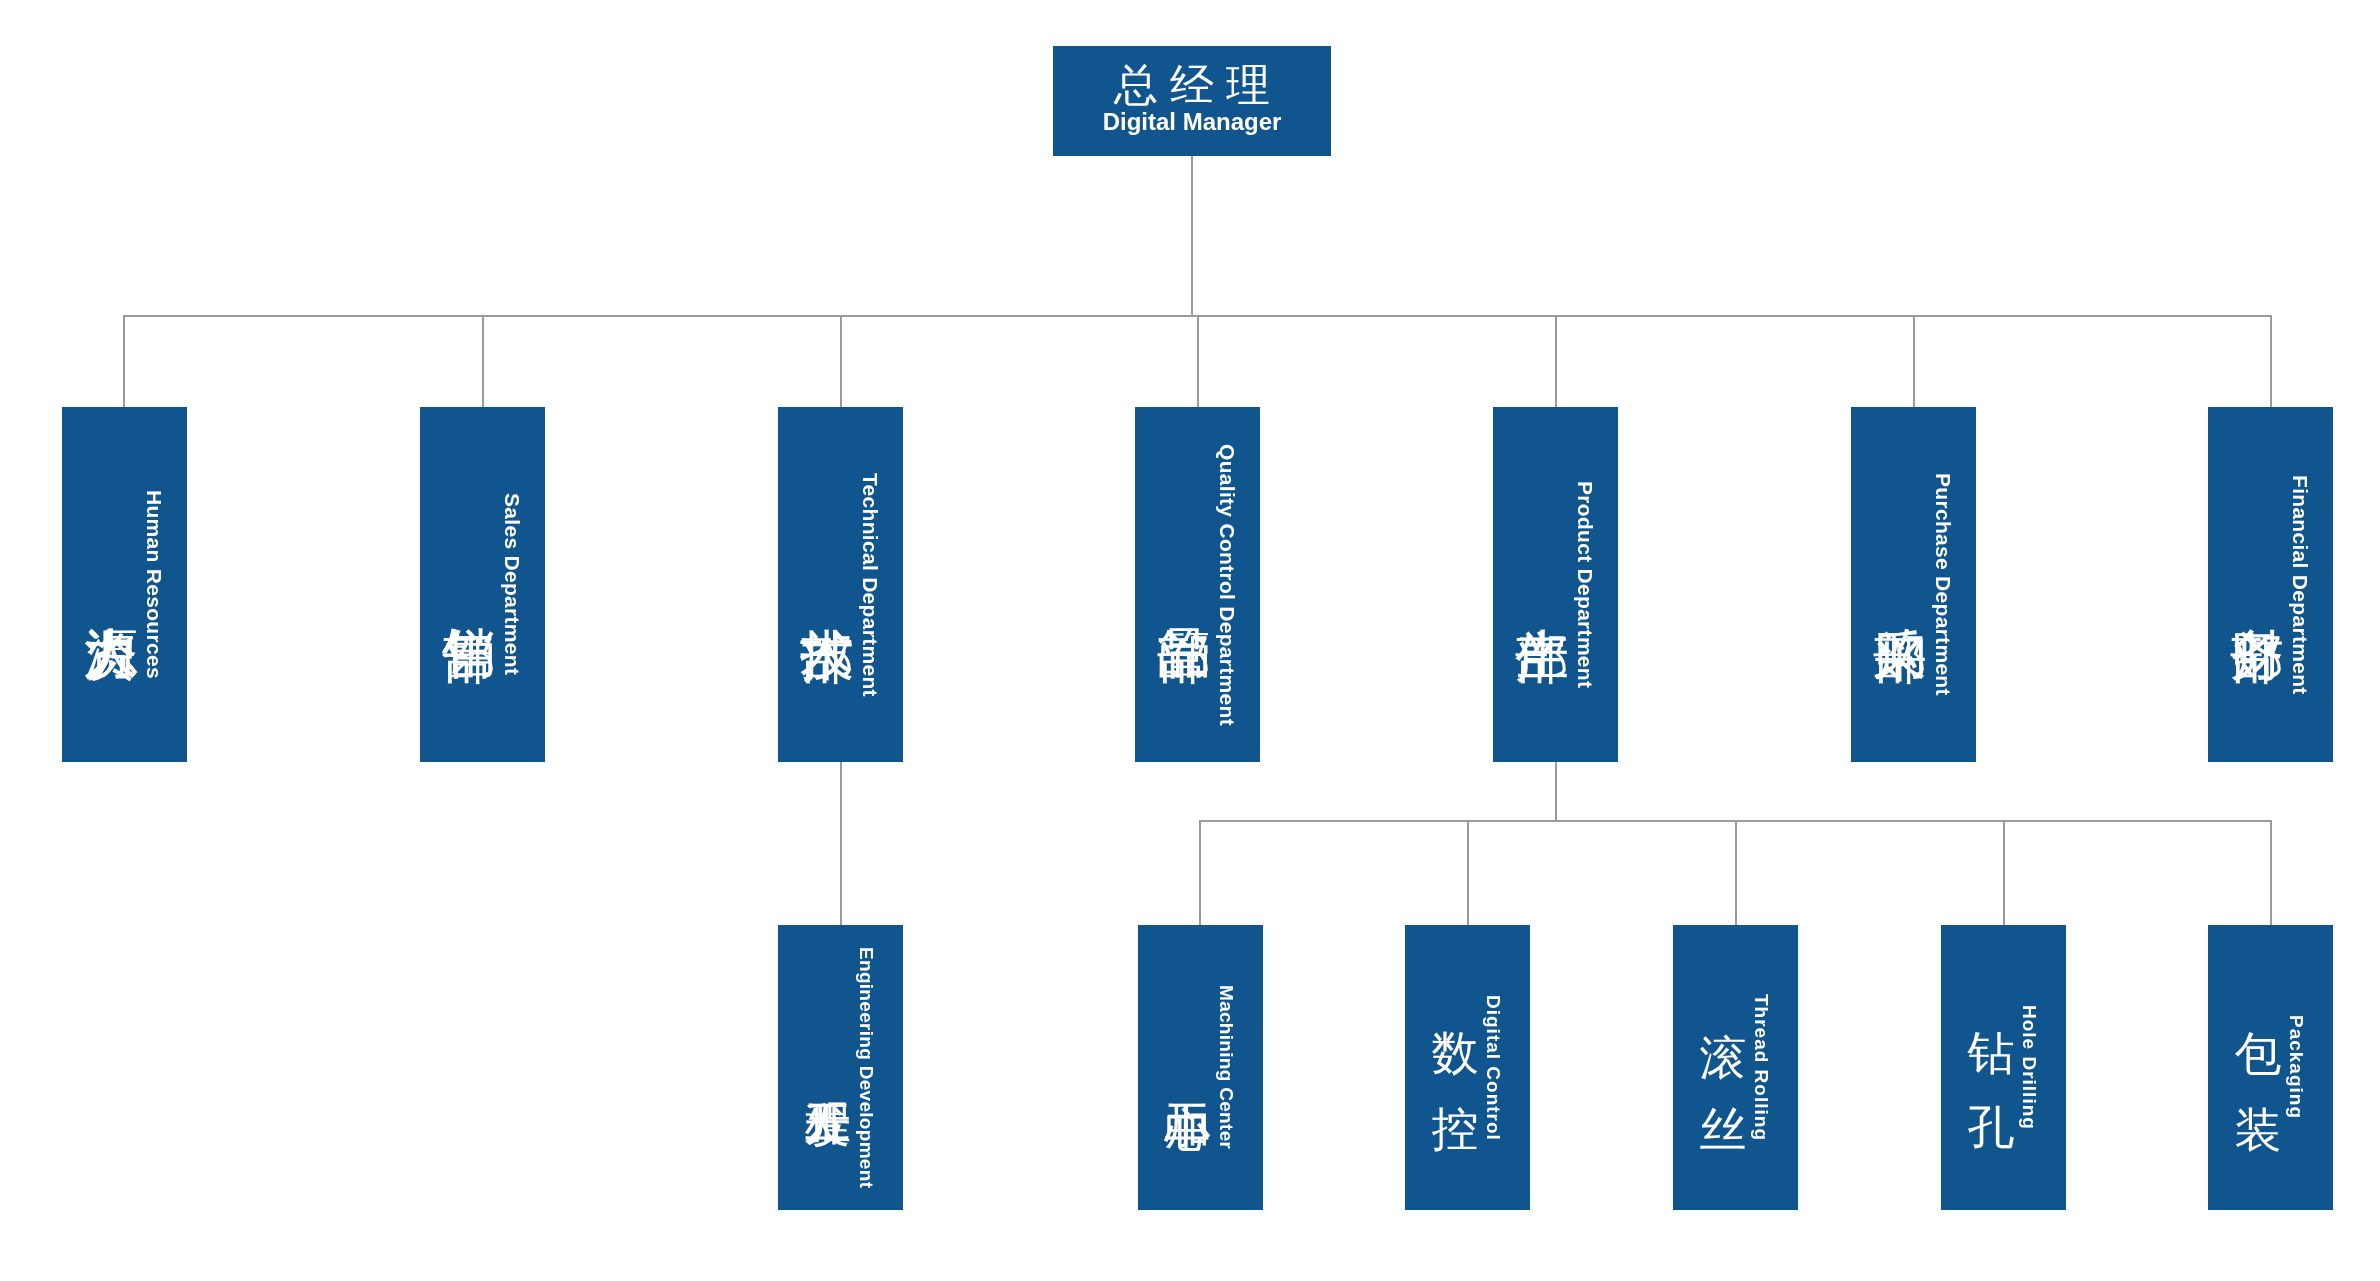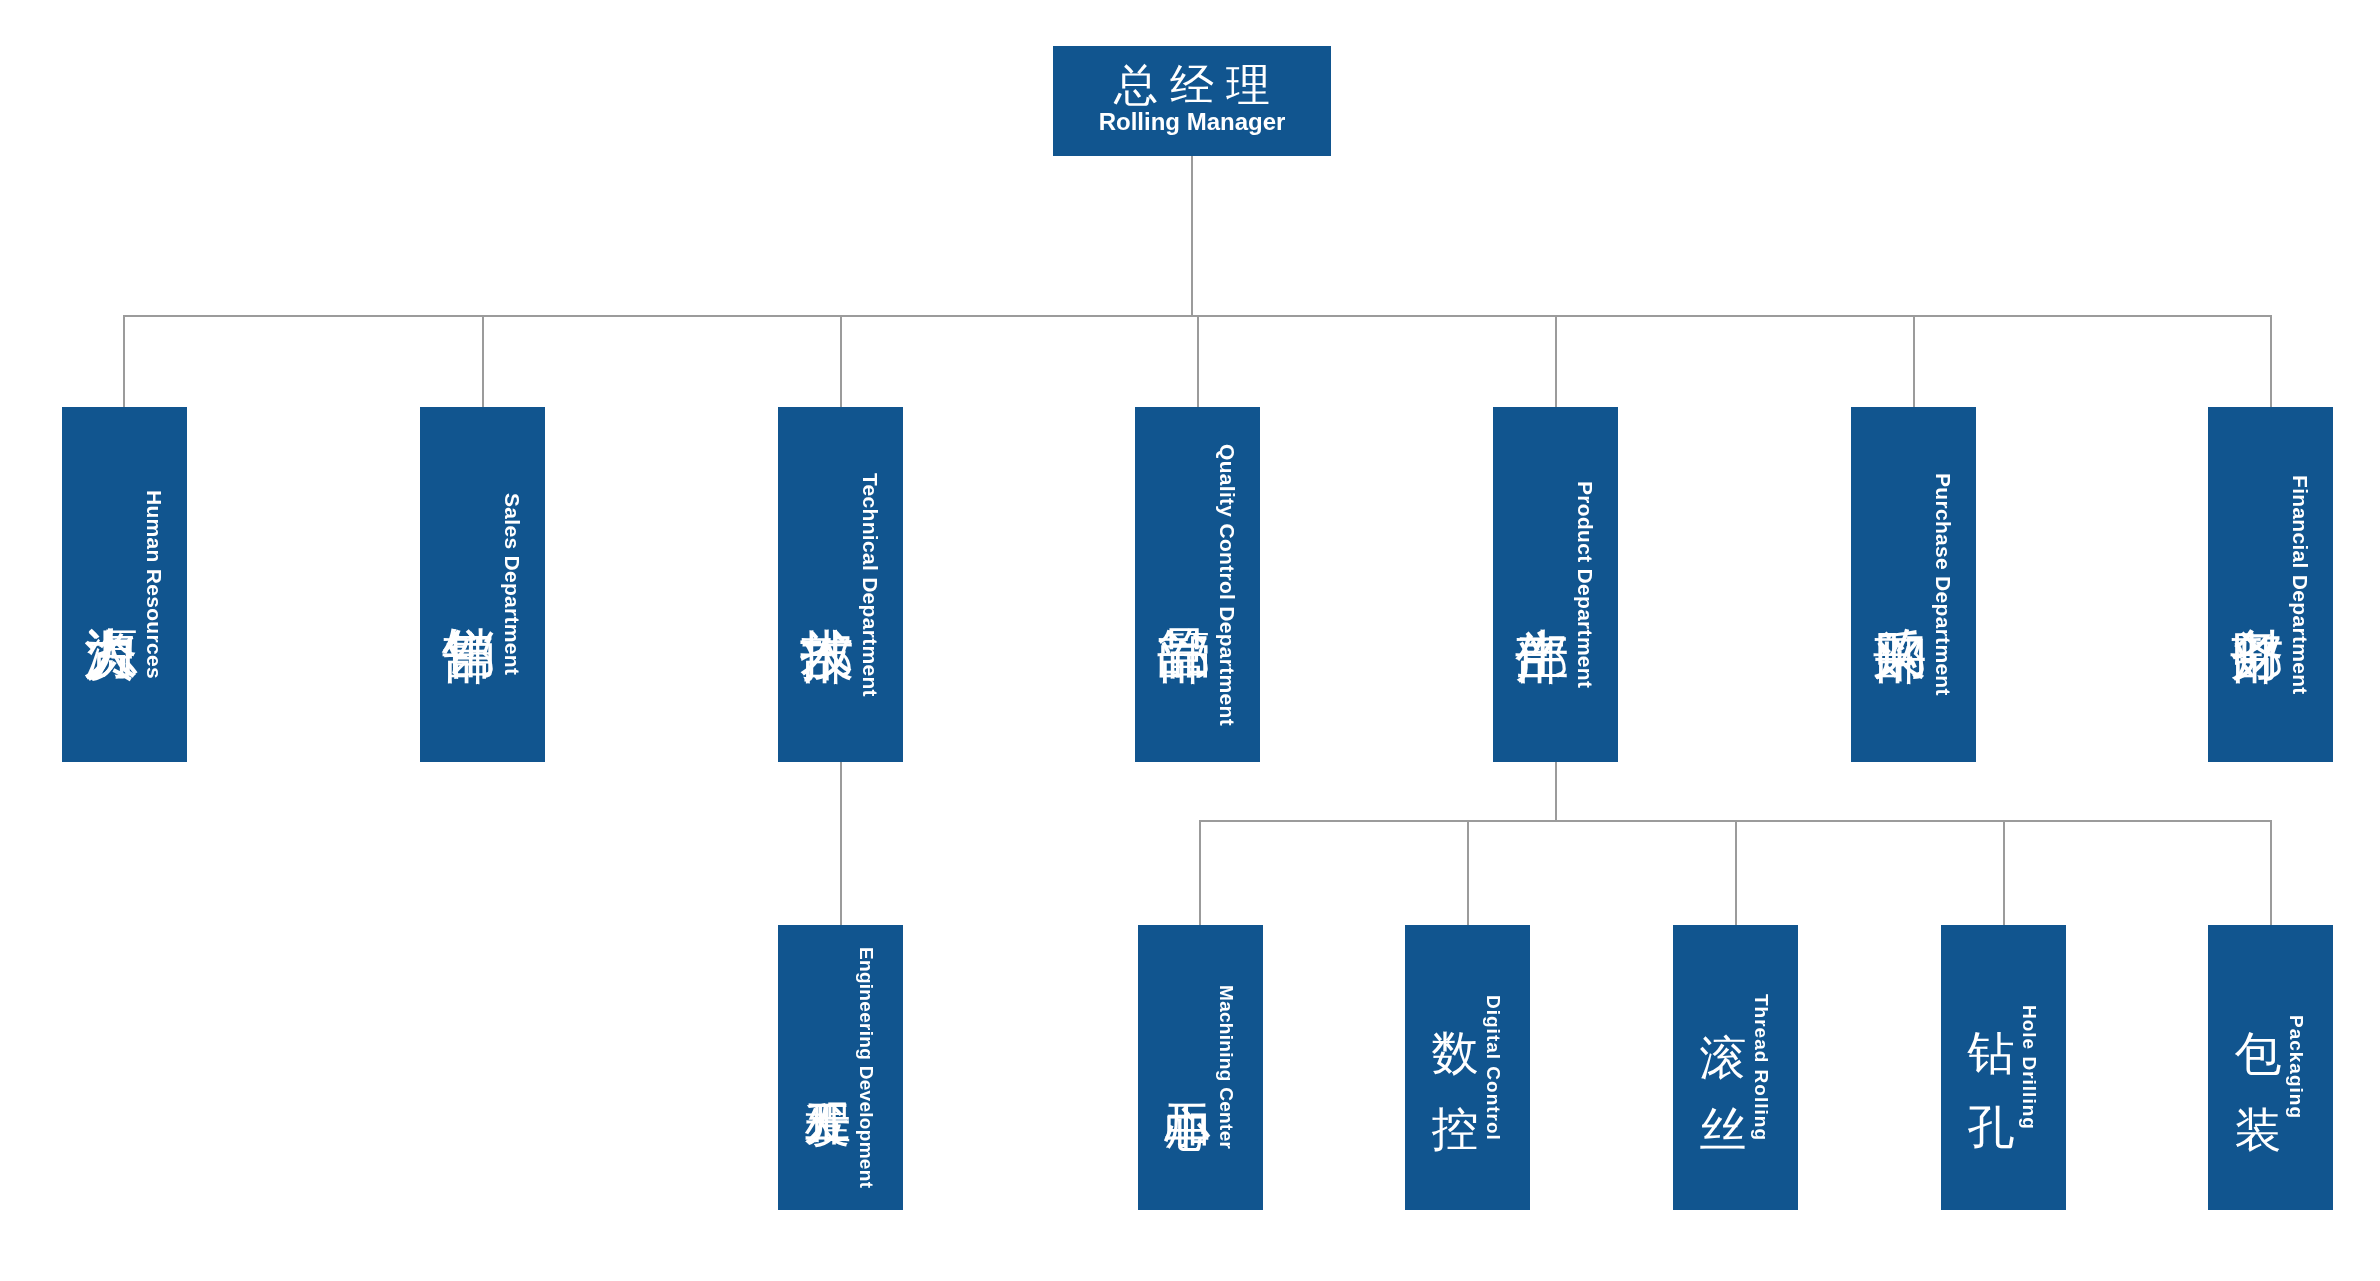--- a/index.html
+++ b/index.html
@@ -109,21 +109,21 @@
   
   .compact4 .v-cn { font-size: 46px; line-height: 1.05; }
 </style>
 </head>
 <body>
 
 <div id="chart-root" style="background: rgb(255, 255, 255);">
 
   <div class="node root" style="left: 1053px; top: 46px; width: 278px; height: 110px; background: rgb(17, 85, 143); color: rgb(255, 255, 255);">
     <div class="root-cn">总经理</div>
-    <div class="root-en">Rolling Manager</div>
+    <div class="root-en">Digital Manager</div>
   </div>
 
   <div class="line v" style="left: 1191px; top: 156px; width: 2px; height: 160px; background: rgb(155, 155, 155);"></div>
 
   <div class="line h" style="left: 123px; top: 315px; width: 2148px; height: 2px; background: rgb(155, 155, 155);"></div>
 
   <div class="line v" style="left: 123px; top: 315px; width: 2px; height: 92px; background: rgb(155, 155, 155);"></div>
   <div class="line v" style="left: 482px; top: 315px; width: 2px; height: 92px; background: rgb(155, 155, 155);"></div>
   <div class="line v" style="left: 840px; top: 315px; width: 2px; height: 92px; background: rgb(155, 155, 155);"></div>
   <div class="line v" style="left: 1197px; top: 315px; width: 2px; height: 92px; background: rgb(155, 155, 155);"></div>

